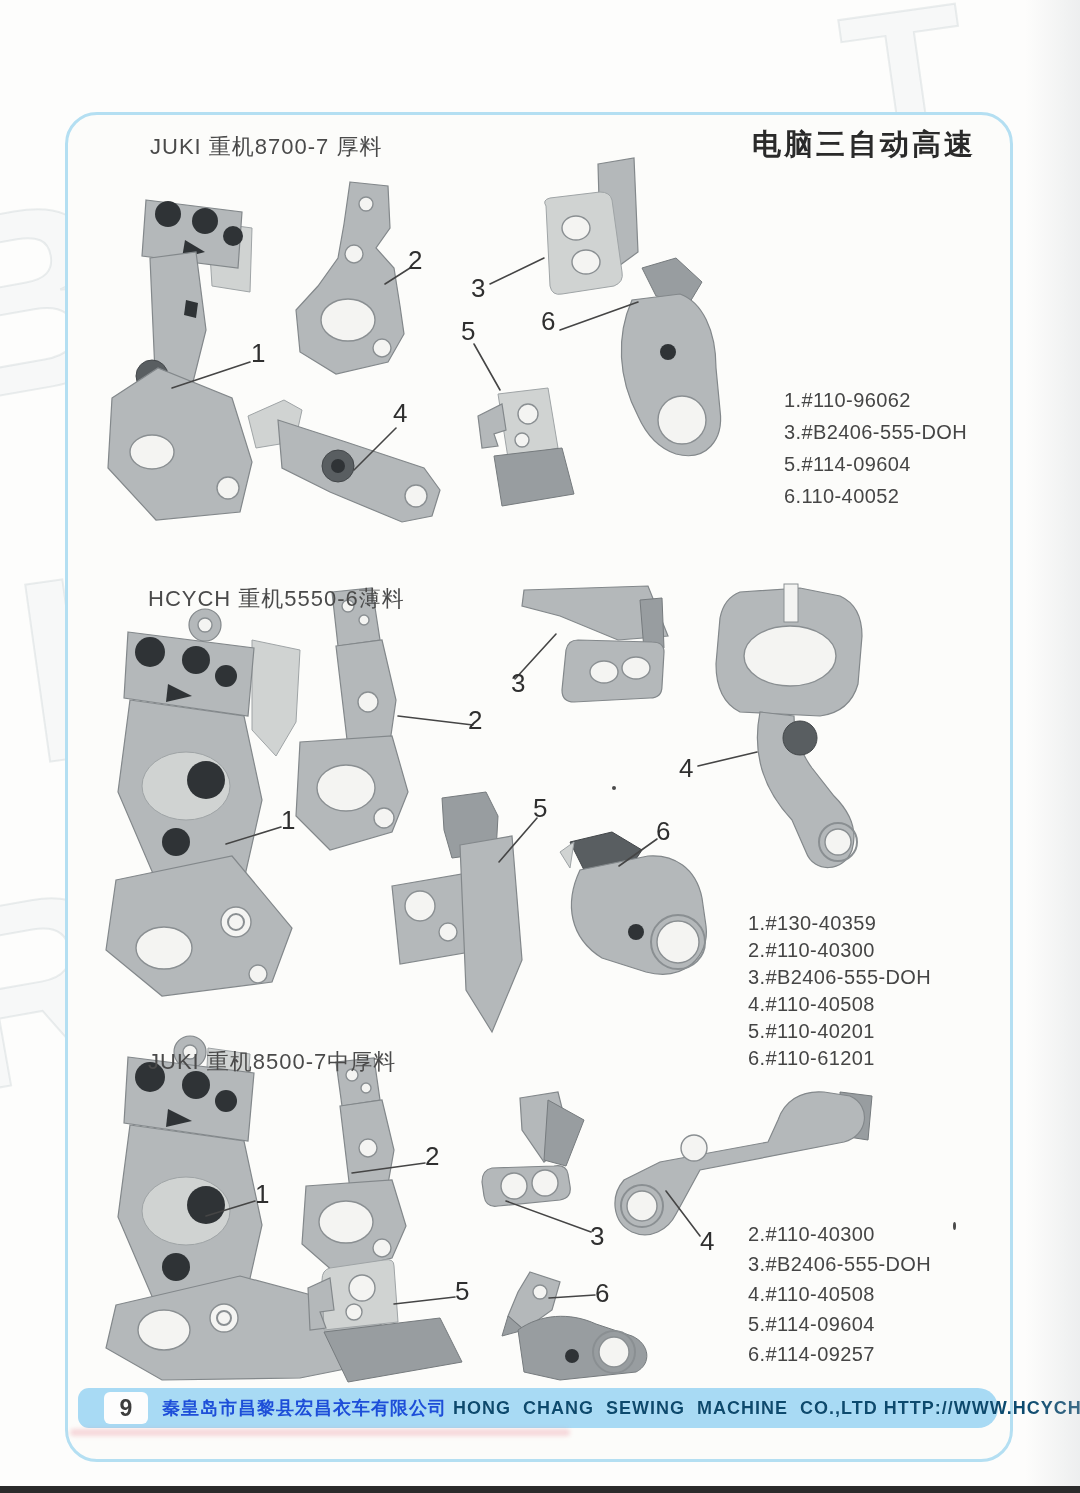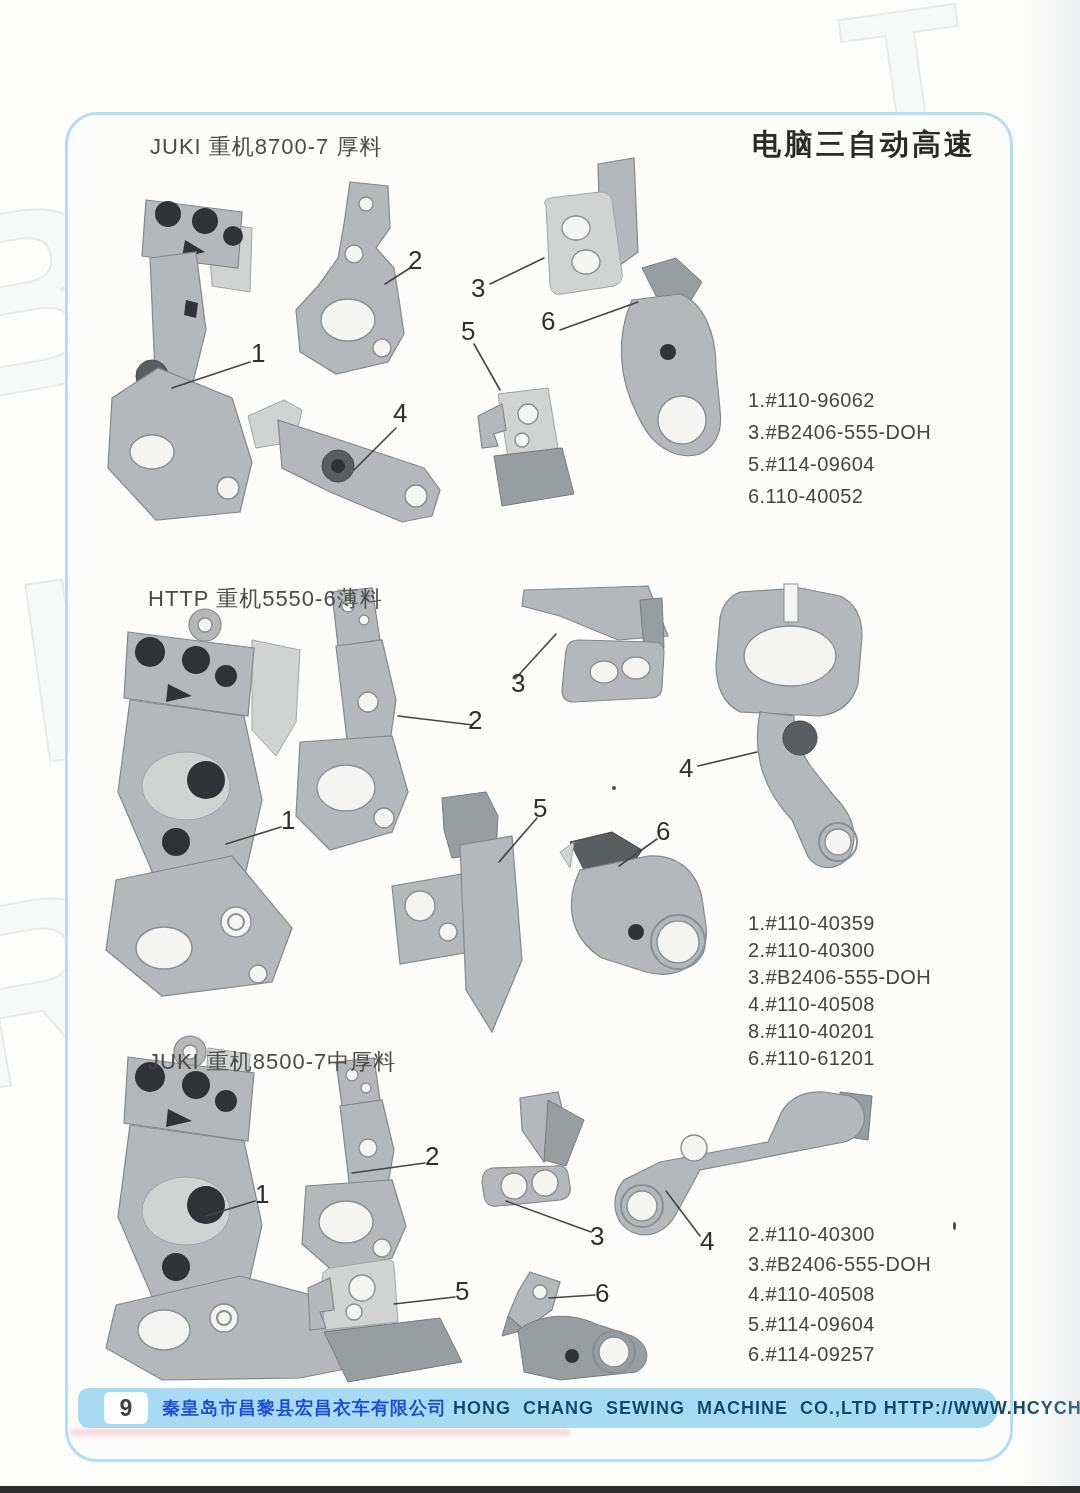--- a/index.html
+++ b/index.html
@@ -20,21 +20,21 @@
     border:3px solid #b4dff2;border-radius:32px;background:#fcfcfa;
   }
   .art{left:0;top:0;width:1080px;height:1493px;}
   .sec-title{font-size:22px;color:#4a4a4a;letter-spacing:1px;white-space:nowrap;margin-left:36px;}
   .hdr{
     left:742px;top:122px;width:234px;text-align:right;
     font-size:29px;font-weight:600;color:#2a2a2a;line-height:45px;letter-spacing:3px;
   }
   .plist{color:#454545;font-size:20px;letter-spacing:0.4px;}
   .plist div{white-space:nowrap;}
-  .l1 div{line-height:32px;}
+  .l1 div{line-height:32px;margin-left:36px;}
   .l2 div{line-height:27px;}
   .l3 div{line-height:30px;}
   .callout{position:absolute;font-size:26px;color:#2f2f2f;}
   .footer-bar{
     left:78px;top:1388px;width:920px;height:40px;background:#a8daf4;
     border-radius:12px 22px 22px 12px;display:flex;align-items:center;
   }
   .page-badge{
     margin-left:26px;width:44px;height:32px;background:#fdfdfd;border-radius:6px;
     display:flex;align-items:center;justify-content:center;
@@ -261,21 +261,21 @@
     <line class="ld" x1="255" y1="1201" x2="206" y2="1216"></line>
     <line class="ld" x1="425" y1="1163" x2="352" y2="1173"></line>
     <line class="ld" x1="591" y1="1232" x2="506" y2="1201"></line>
     <line class="ld" x1="700" y1="1236" x2="666" y2="1191"></line>
     <line class="ld" x1="455" y1="1297" x2="394" y2="1304"></line>
     <line class="ld" x1="595" y1="1295" x2="549" y2="1298"></line>
   </g>
 </svg>
 
 <div class="abs sec-title" style="left:114px;top:132px;">JUKI 重机8700-7 厚料</div>
-<div class="abs sec-title" style="left:112px;top:584px;">HTTP 重机5550-6薄料</div>
+<div class="abs sec-title" style="left:112px;top:584px;">HCYCH 重机5550-6薄料</div>
 <div class="abs sec-title" style="left:112px;top:1047px;">JUKI 重机8500-7中厚料</div>
 
 <div class="abs hdr">
   <div>电脑三自动高速</div>
 </div>
 
 <div class="callout" style="left:251px;top:338px;">1</div>
 <div class="callout" style="left:408px;top:245px;">2</div>
 <div class="callout" style="left:471px;top:273px;">3</div>
 <div class="callout" style="left:393px;top:398px;">4</div>
@@ -296,25 +296,25 @@
 <div class="callout" style="left:455px;top:1276px;">5</div>
 <div class="callout" style="left:595px;top:1278px;">6</div>
 
 <div class="abs plist l1" style="left:748px;top:384px;">
   <div>1.#110-96062</div>
   <div>3.#B2406-555-DOH</div>
   <div>5.#114-09604</div>
   <div>6.110-40052</div>
 </div>
 <div class="abs plist l2" style="left:748px;top:910px;">
-  <div>1.#110-40359</div>
+  <div>1.#130-40359</div>
   <div>2.#110-40300</div>
   <div>3.#B2406-555-DOH</div>
   <div>4.#110-40508</div>
-  <div>8.#110-40201</div>
+  <div>5.#110-40201</div>
   <div>6.#110-61201</div>
 </div>
 <div class="abs plist l3" style="left:748px;top:1219px;">
   <div>2.#110-40300</div>
   <div>3.#B2406-555-DOH</div>
   <div>4.#110-40508</div>
   <div>5.#114-09604</div>
   <div>6.#114-09257</div>
 </div>
 

